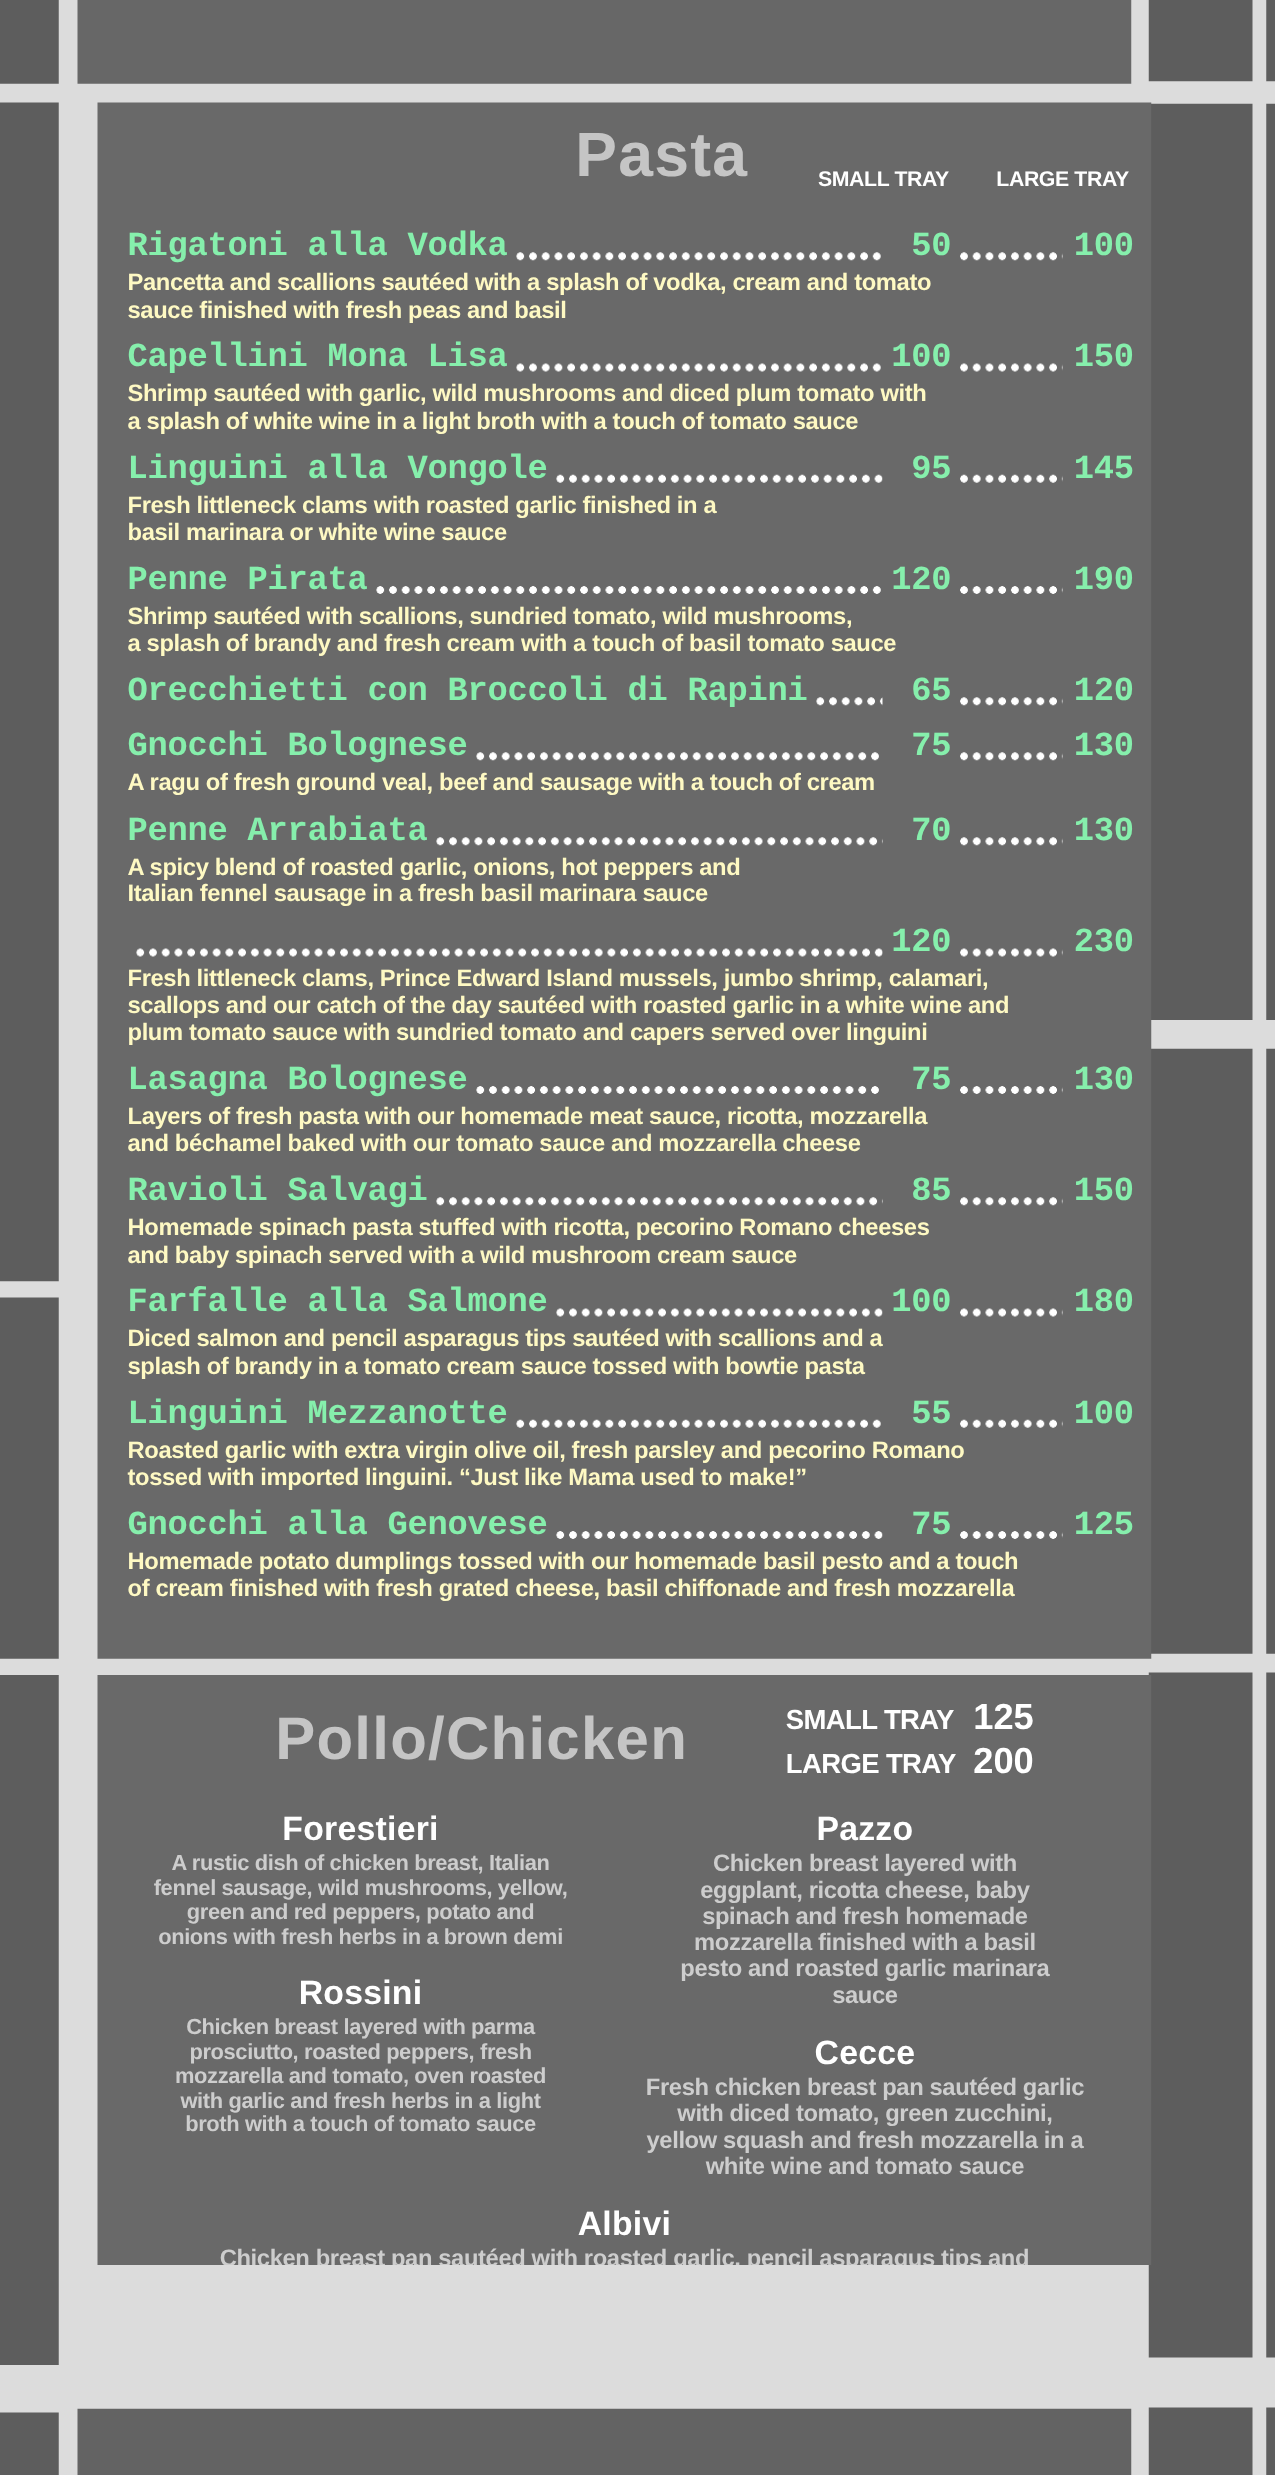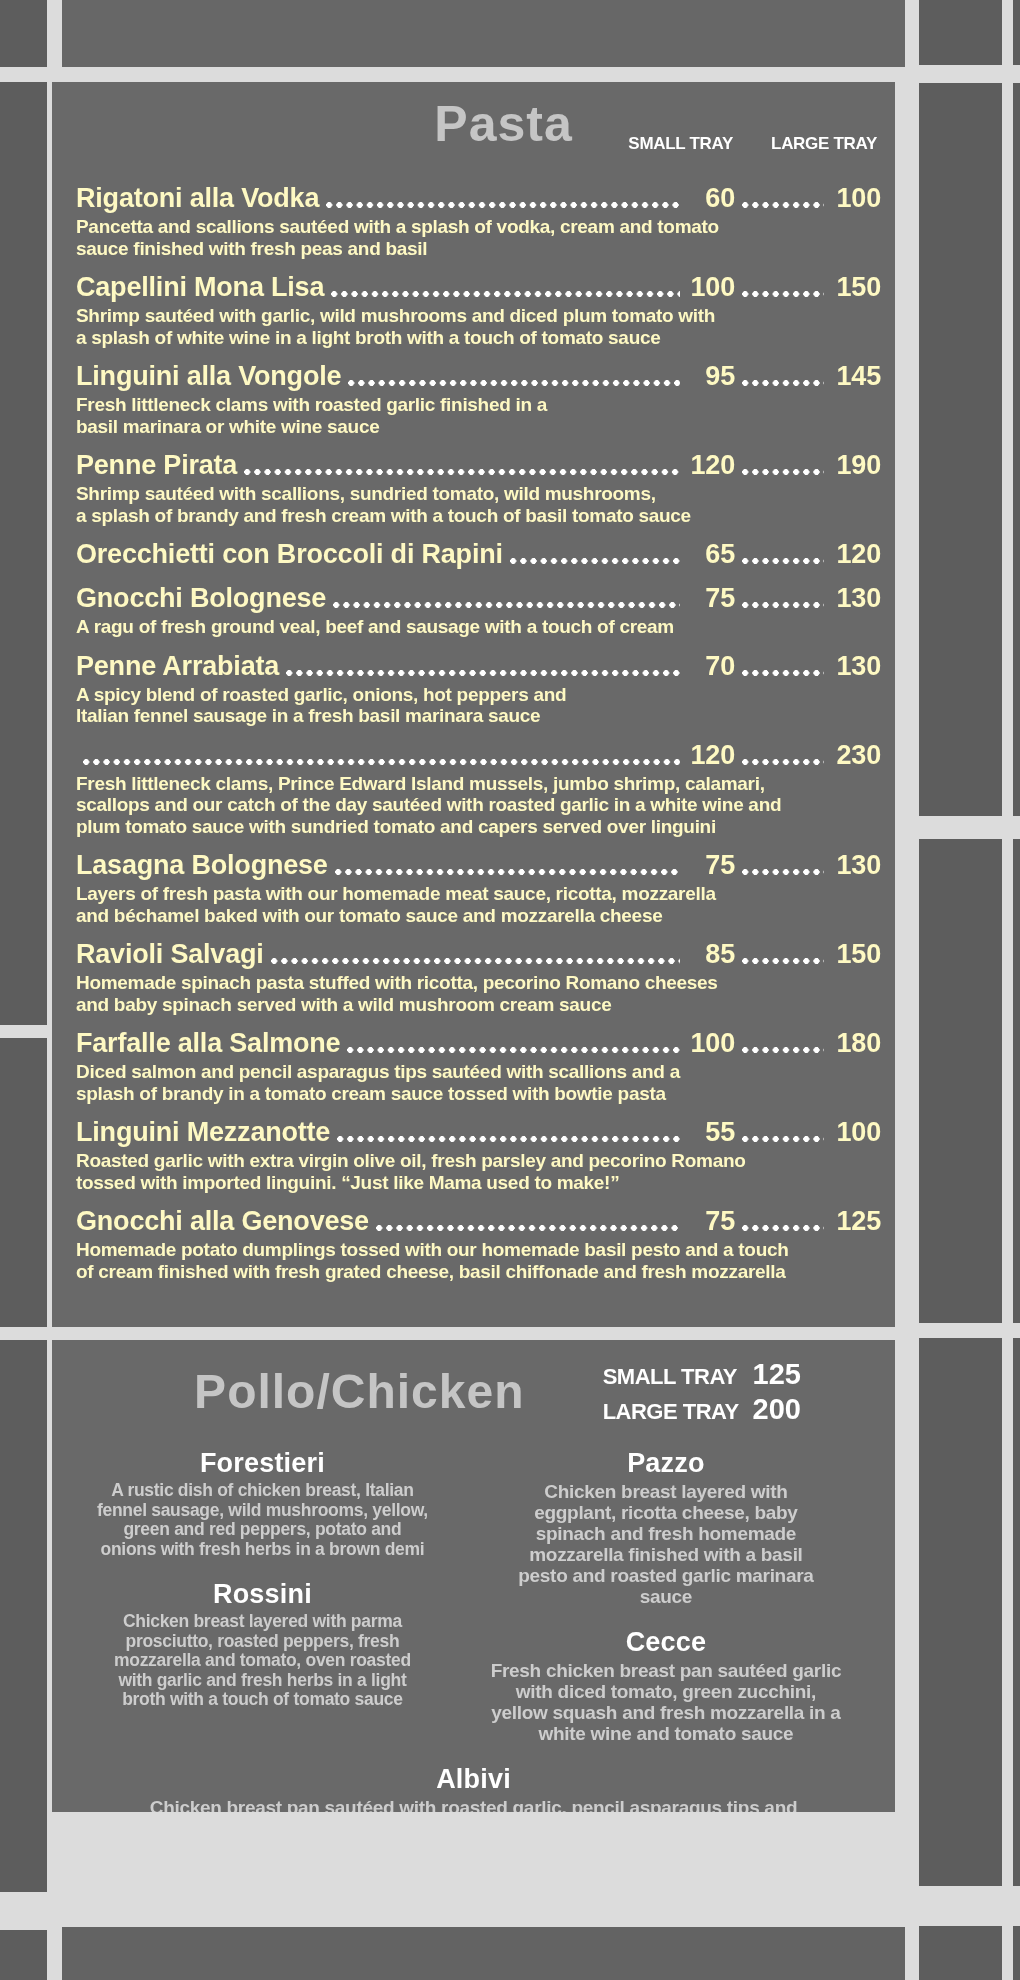--- a/index.html
+++ b/index.html
@@ -7,38 +7,38 @@
     background:#dcdcdc;
     font-family:"Liberation Sans", sans-serif;
     -webkit-font-smoothing:antialiased;
   }
   .page {
     position:relative; width:1020px; height:1980px;
     background:#dcdcdc; overflow:hidden;
   }
   .tile { position:absolute; background:#5d5d5d; }
   .band { position:absolute; left:62px; width:843px; background:#676767; }
-  .panel { position:absolute; left:52px; width:843px; background:#696969; overflow:hidden; box-sizing:border-box; }
+  .panel { position:absolute; left:78px; width:843px; background:#696969; overflow:hidden; box-sizing:border-box; }
 
   
   .pasta-panel { top:82px; height:1245px; padding:16px 14px 0 24px; }
   .pasta-header { position:relative; }
   .pasta-title {
     text-align:center; font-size:50px; line-height:52px; font-weight:bold;
     color:#c5c5c5; letter-spacing:1px; transform:translateX(25px);
   }
   .tray-cols {
     position:absolute; right:4px; top:36px; display:flex; gap:38px;
     color:#ffffff; font-weight:bold; font-size:17px; letter-spacing:-0.3px;
   }
   .items { margin-top:32px; }
   .item { margin-bottom:12px; }
   .item-row {
-    display:flex; align-items:flex-start; color:#fef9c3; font-weight:bold;
-    font-size:27px; line-height:32px; letter-spacing:-0.2px;
+    display:flex; align-items:flex-start; color:#86efac; font-weight:bold;
+    font-size:27px; line-height:32px; letter-spacing:-0.2px;font-family:Liberation Mono, monospace;
   }
   .nm { white-space:nowrap; }
   .dots {
     align-self:flex-end; height:8px; margin:0 5px 5px 7px;
     background-image:radial-gradient(circle at 3.2px 4px, #ffffff 2.8px, rgba(255,255,255,0) 3.2px);
     background-size:10.2px 8px; background-repeat:repeat-x; background-position:left center;
   }
   .lead { flex:1; min-width:18px; }
   .mid { width:82px; flex:0 0 82px; }
   .p1 { min-width:50px; text-align:right; white-space:nowrap; }
@@ -108,21 +108,21 @@
         <span>SMALL TRAY</span>
         <span>LARGE TRAY</span>
       </div>
     </div>
     <div class="items">
 
       <div class="item">
         <div class="item-row">
             <span class="nm">Rigatoni alla Vodka</span>
             <span class="dots lead"></span>
-            <span class="p1">60</span>
+            <span class="p1">50</span>
             <span class="dots mid"></span>
             <span class="p2">100</span>
           </div>
         <div class="desc">Pancetta and scallions sautéed with a splash of vodka, cream and tomato
 sauce finished with fresh peas and basil</div>
       </div>
 
       <div class="item">
         <div class="item-row">
             <span class="nm">Capellini Mona Lisa</span>

